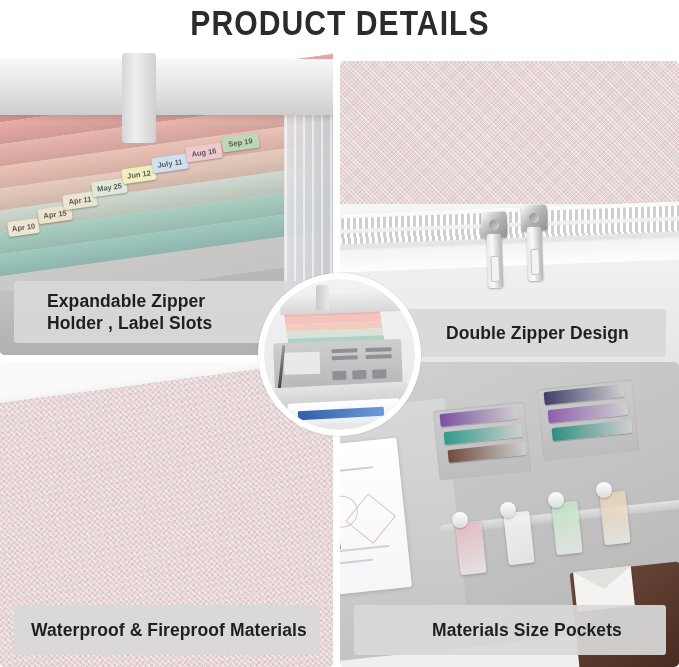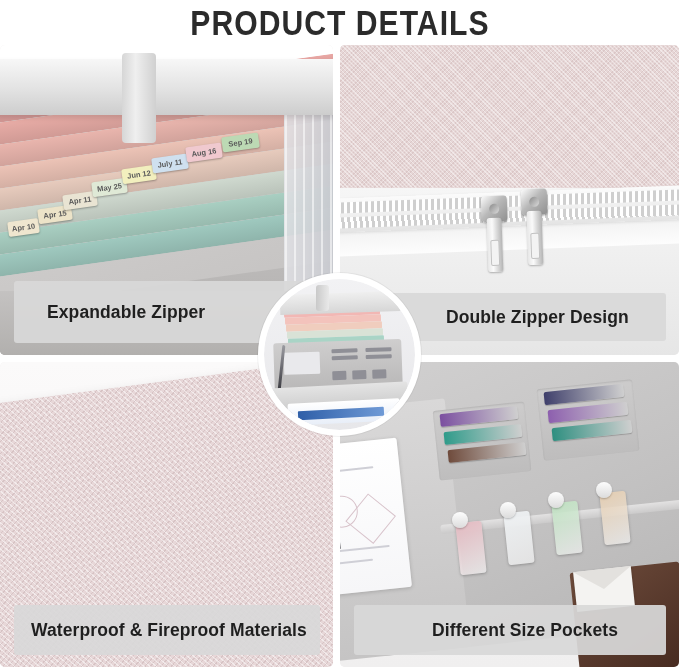--- a/index.html
+++ b/index.html
@@ -12,21 +12,21 @@
     position:absolute;left:0;top:0;width:679px;height:45px;
     display:flex;align-items:center;justify-content:center;background:#ffffff;
   }
   .header-title{
     font-size:35px;font-weight:bold;color:#2b2b2b;letter-spacing:1.2px;
     transform:scaleX(0.86);transform-origin:center;white-space:nowrap;
   }
   .grid{position:absolute;left:0;top:45px;width:679px;height:622px;}
   .panel{position:absolute;overflow:hidden;border-radius:5px;background:#f1eeee;}
   .p-tl{left:0;top:0;width:333px;height:310px;}
-  .p-tr{left:340px;top:0;width:339px;height:310px;}
+  .p-tr{left:340px;top:16px;width:339px;height:310px;}
   .p-bl{left:0;top:317px;width:333px;height:305px;}
   .p-br{left:340px;top:317px;width:339px;height:305px;}
 
   .caption{
     position:absolute;background:rgba(216,216,216,0.93);
     border-radius:3px;display:flex;align-items:center;
     color:#1f1f1f;font-size:17.5px;font-weight:bold;line-height:1.28;
     letter-spacing:.1px;box-sizing:border-box;
   }
   .cap-tl{left:14px;bottom:12px;width:300px;height:62px;padding-left:33px;}
@@ -193,20 +193,21 @@
         <div class="tab" style="left: 63px; top: 148px; width: 34px; background: rgb(233, 228, 211);">Apr 11</div>
         <div class="tab" style="left: 92px; top: 135px; width: 35px; background: rgb(223, 233, 214);">May 25</div>
         <div class="tab" style="left: 122px; top: 122px; width: 34px; background: rgb(242, 239, 190);">Jun 12</div>
         <div class="tab" style="left: 152px; top: 111px; width: 36px; background: rgb(207, 224, 239);">July 11</div>
         <div class="tab" style="left: 186px; top: 100px; width: 36px; background: rgb(240, 201, 207);">Aug 16</div>
         <div class="tab" style="left: 222px; top: 90px; width: 37px; background: rgb(188, 217, 180);">Sep 19</div>
       </div>
     <div class="caption cap-tl">
       <div class="cap-stack">
         <span class="cap-line">Expandable Zipper</span>
+        <span class="cap-line">Holder , Label Slots</span>
       </div>
     </div>
   </div>
 
   <div class="panel p-tr">
     <div class="tr-fabric"></div>
     <div class="tr-white"></div>
     <div class="tr-tape"></div>
     <div class="tr-zip"></div>
     <div class="pull" style="left:142px;top:151px;transform:rotate(-2deg);">
@@ -260,21 +261,21 @@
         <div class="stick" style="left: 166px; top: 150px; background: linear-gradient(160deg, rgb(236, 239, 241), rgba(255, 255, 255, 0.55));"></div>
         <div class="loop" style="left: 160px; top: 140px;"></div>
         <div class="stick" style="left: 214px; top: 140px; background: linear-gradient(160deg, rgb(191, 224, 193), rgba(255, 255, 255, 0.55));"></div>
         <div class="loop" style="left: 208px; top: 130px;"></div>
         <div class="stick" style="left: 262px; top: 130px; background: linear-gradient(160deg, rgb(227, 205, 178), rgba(255, 255, 255, 0.55));"></div>
         <div class="loop" style="left: 256px; top: 120px;"></div>
       </div>
     <div class="br-book"></div>
     <div class="br-env"></div>
     <div class="caption cap-br">
-      <span>Different Size Pockets</span>
+      <span>Materials Size Pockets</span>
     </div>
   </div>
 
 </div>
 
 <div class="inset">
   <div class="inset-in">
     <div id="inset-folds">
         <div class="ins-fold" style="left: 20px; top: 30px; background: rgb(242, 183, 180); transform: rotate(-2deg);"></div>
         <div class="ins-fold" style="left: 21px; top: 37px; background: rgb(243, 195, 188); transform: rotate(-2deg);"></div>

